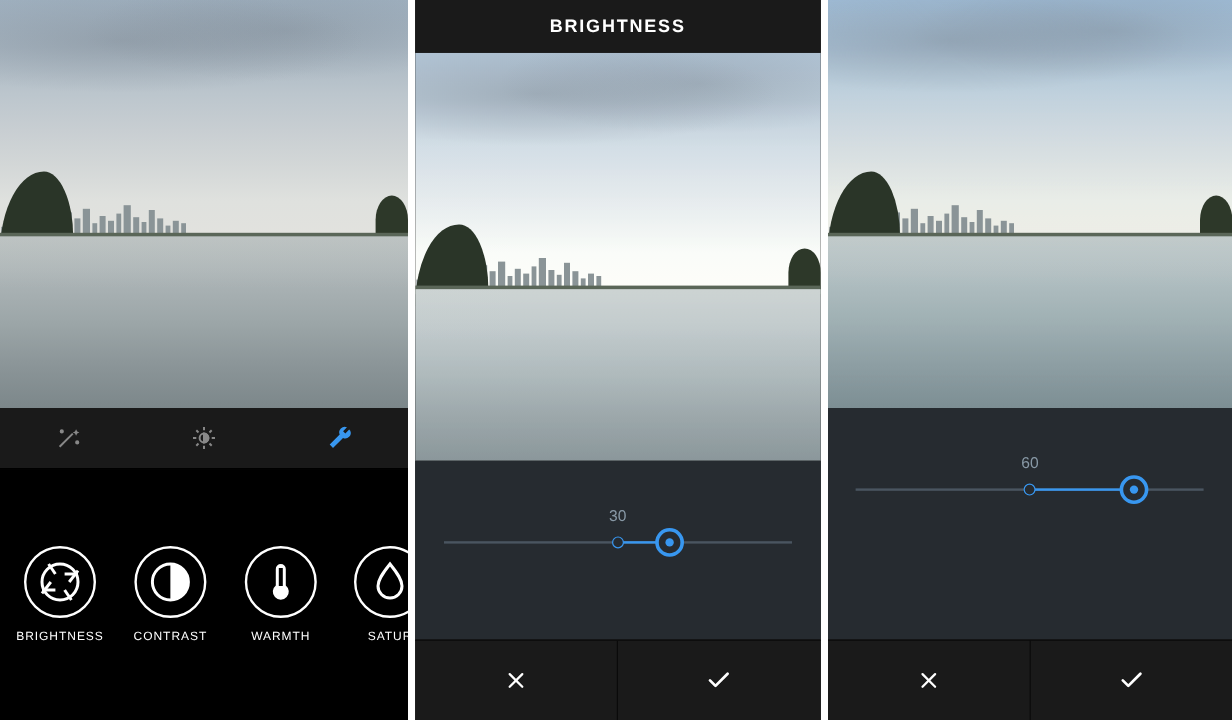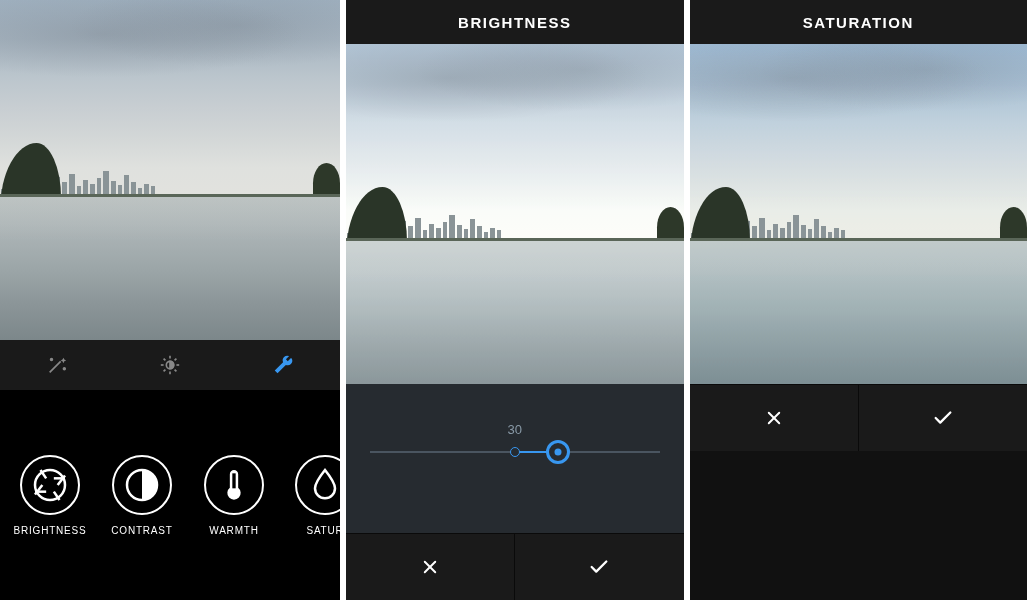--- a/index.html
+++ b/index.html
@@ -313,23 +313,20 @@
       <div class="divider"></div>
       <div class="action-btn">
         <svg width="22" height="22" viewBox="0 0 24 24" fill="none" stroke="#fff" stroke-width="2.5" stroke-linecap="round" stroke-linejoin="round">
             <polyline points="4 12 9 17 20 6"></polyline>
           </svg>
       </div>
     </div>
   </div>
 
   <div class="screen s3">
-    <div class="header">
-      <span>SATURATION</span>
-    </div>
     <div class="photo">
       <div class="sky"></div>
         <div class="cloud-shade"></div>
       <div class="skyline">
         <div class="bldg" style="width:4px;height:30%"></div>
           <div class="bldg" style="width:5px;height:55%"></div>
           <div class="bldg" style="width:4px;height:40%"></div>
           <div class="bldg" style="width:6px;height:70%"></div>
           <div class="bldg" style="width:5px;height:50%"></div>
           <div class="bldg" style="width:4px;height:60%"></div>
@@ -350,20 +347,28 @@
           <div class="bldg" style="width:4px;height:35%"></div>
           <div class="bldg" style="width:5px;height:50%"></div>
           <div class="bldg" style="width:4px;height:40%"></div>
       </div>
       <div class="trees-left"></div>
         <div class="trees-right"></div>
       <div class="shore"></div>
       <div class="water"></div>
         <div class="water-reflect"></div>
     </div>
+    <div class="slider-area">
+      <div class="slider-value">60</div>
+      <div class="slider-track">
+        <div class="slider-fill" style="left:50%;width:30%"></div>
+        <div class="slider-origin"></div>
+        <div class="slider-knob" style="left:80%"></div>
+      </div>
+    </div>
     <div class="action-row">
       <div class="action-btn">
         <svg width="18" height="18" viewBox="0 0 24 24" fill="none" stroke="#fff" stroke-width="2.5" stroke-linecap="round">
             <line x1="5" y1="5" x2="19" y2="19"></line>
             <line x1="19" y1="5" x2="5" y2="19"></line>
           </svg>
       </div>
       <div class="divider"></div>
       <div class="action-btn">
         <svg width="22" height="22" viewBox="0 0 24 24" fill="none" stroke="#fff" stroke-width="2.5" stroke-linecap="round" stroke-linejoin="round">

